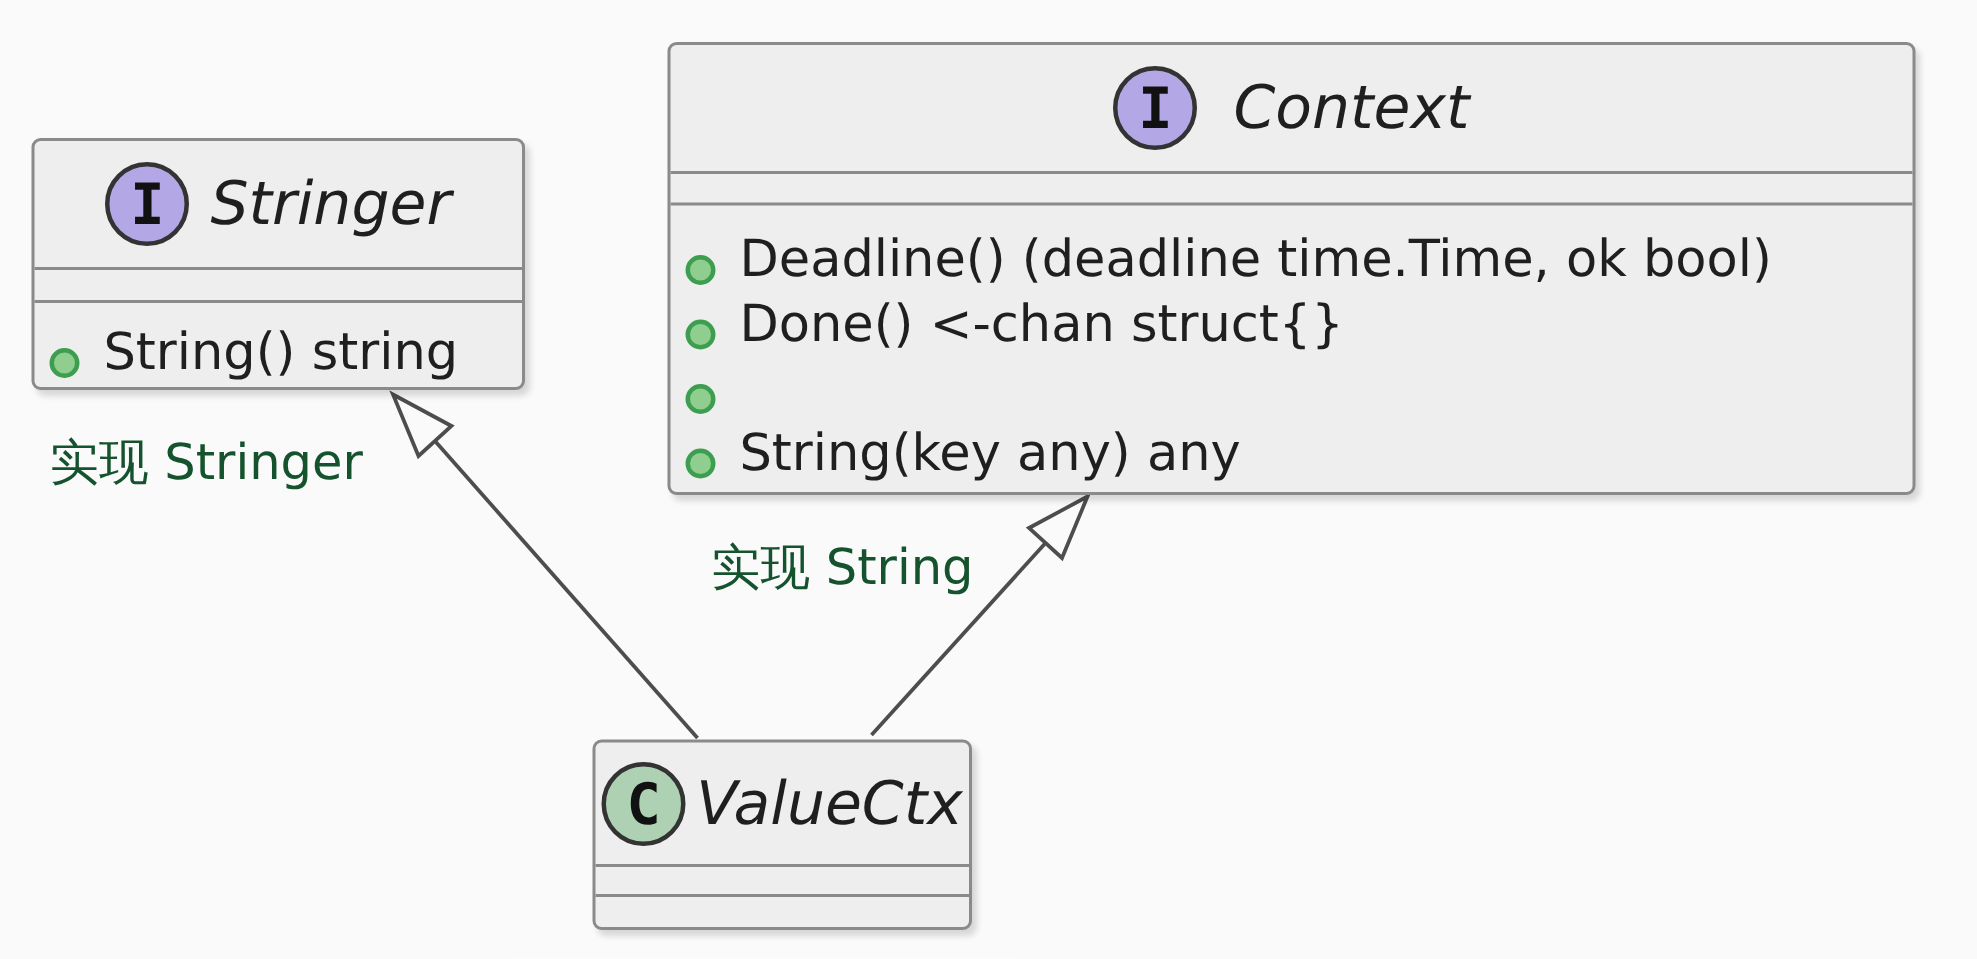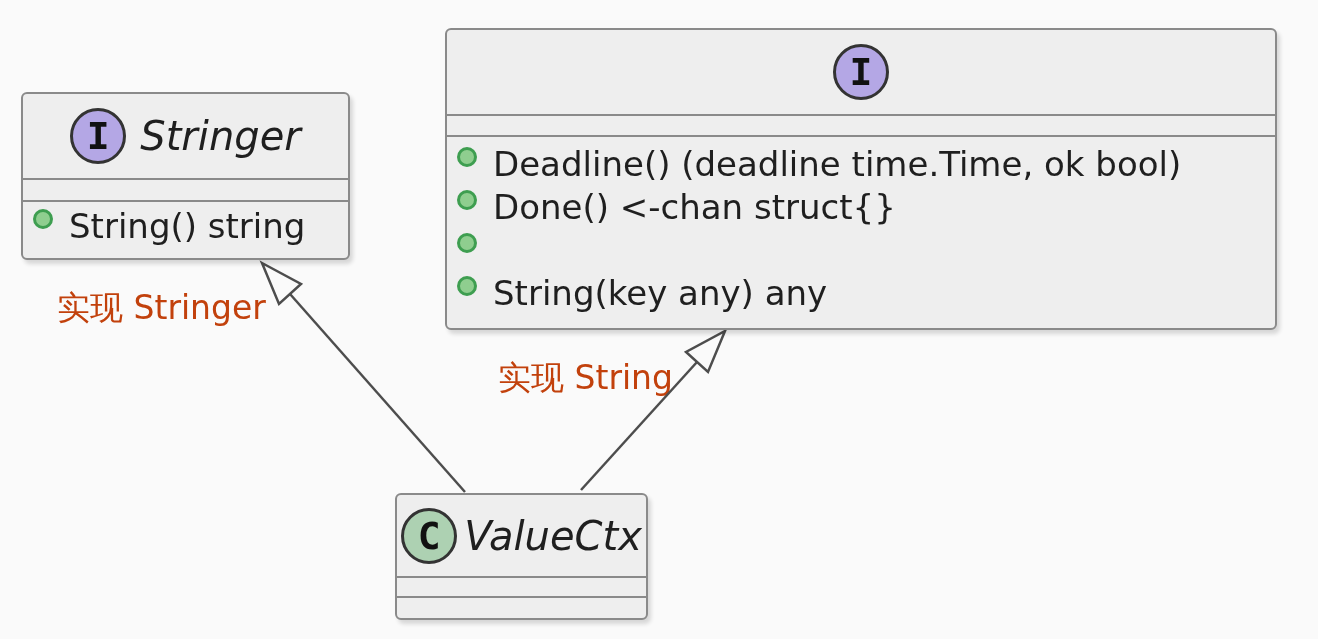--- a/index.html
+++ b/index.html
@@ -28,23 +28,22 @@
     fill: #FAFAFA;
     stroke: #4D4D4D;
     stroke-width: 2.5;
     stroke-linejoin: miter;
   }
 
   .edge-label {
     position: absolute;
     z-index: 1;
     font-size: 33px;
-    color: #c2410c;
+    color: #14532d;
     white-space: nowrap;
-    margin-left: 24px;
   }
 
   .uml-box {
     position: absolute;
     z-index: 3;
     background: #EEEEEE;
     border: 2px solid #8A8A8A;
     border-radius: 6px;
     box-shadow: 3px 4px 4px rgba(0,0,0,0.14);
     display: flex;
@@ -98,21 +97,21 @@
     flex: 1 1 auto;
     display: flex;
     flex-direction: column;
     justify-content: center;
     padding: 4px 0 4px 10px;
     box-sizing: border-box;
   }
 
   .method-row {
     display: flex;
-    align-items: flex-start;
+    align-items: flex-end;
     height: 43px;
     flex: 0 0 auto;
   }
 
   .method-dot {
     width: 20px;
     height: 20px;
     border-radius: 50%;
     background: #8FCE8F;
     border: 3px solid #3E9E50;
@@ -175,20 +174,21 @@
       <div class="method-row">
         <span class="method-dot"></span>
         <span class="method-text">String() string</span>
       </div>
     </div>
   </div>
 
   <div class="uml-box" id="box-context">
     <div class="box-header">
       <span class="stereotype-circle interface-circle">I</span>
+      <span class="box-title italic">Context</span>
     </div>
     <div class="sep"></div>
     <div class="empty-row"></div>
     <div class="sep"></div>
     <div class="methods">
       <div class="method-row">
         <span class="method-dot"></span>
         <span class="method-text">Deadline() (deadline time.Time, ok bool)</span>
       </div>
       <div class="method-row">

